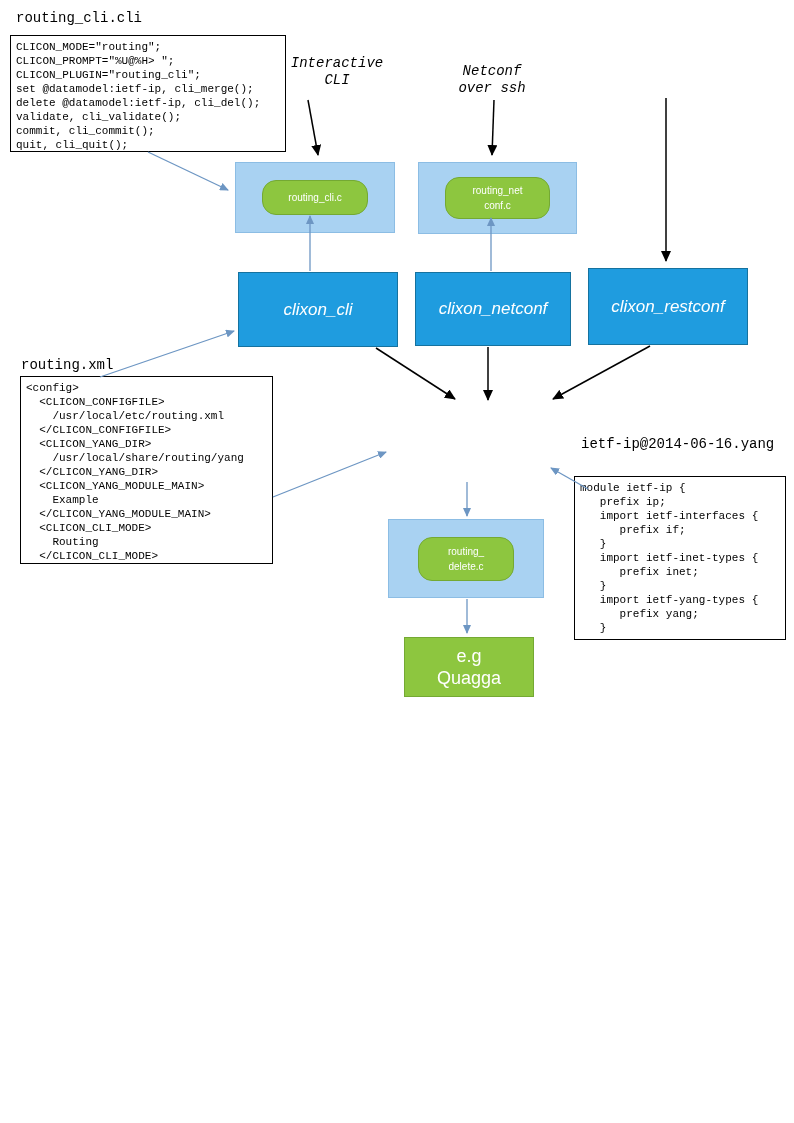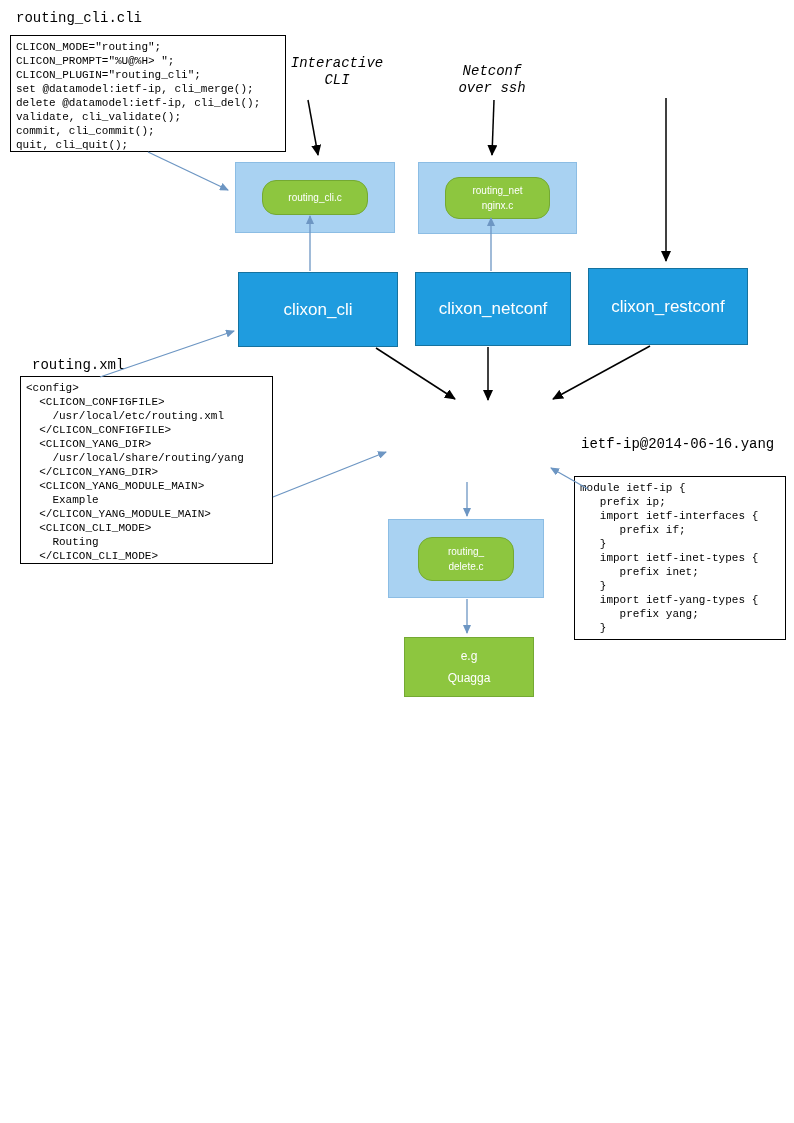--- a/index.html
+++ b/index.html
@@ -24,43 +24,44 @@
     font-size:11px; line-height:14px; white-space:pre;
     padding:4px 5px; overflow:hidden;
   }
   .node {
     display:flex; align-items:center; justify-content:center;
     color:#fff; text-align:center; white-space:pre-line;
   }
   .node.blue {
     background:var(--box-blue); border:1px solid var(--box-blue-border);
     font-size:17px;
+    font-style:italic;
   }
   .node.lightblue {
     background:var(--box-light-blue); border:1px solid var(--box-light-blue-border);
   }
   .node.green {
     background:var(--box-green); border:1px solid var(--box-green-border);
   }
   .plugin { font-size:10px; line-height:15px;border-radius:14px; }
-  .big { font-size:12px; line-height:22px; }
+  .big { font-size:18px; line-height:22px; }
 
   .arrows { position:absolute; left:0; top:0; pointer-events:none; }
   .arrow-black { stroke:var(--arrow-black); stroke-width:1.5; fill:none; }
   .arrow-blue  { stroke:var(--arrow-blue);  stroke-width:1.3; fill:none; }
   .ah-black { fill:var(--arrow-black); }
   .ah-blue  { fill:var(--arrow-blue); }
 </style>
 </head>
 <body>
 
 <div class="canvas">
 
   <div class="abs file-label" style="left:16px; top:10px;">routing_cli.cli</div>
-  <div class="abs file-label" style="left:32px; top:357px;">routing.xml</div>
+  <div class="abs file-label" style="left:21px; top:357px;">routing.xml</div>
   <div class="abs file-label" style="left:581px; top:436px;">ietf-ip@2014-06-16.yang</div>
 
   <div class="abs flow-label" style="left:281px; top:55px; width:112px;">Interactive
 CLI</div>
   <div class="abs flow-label" style="left:444px; top:63px; width:96px;">Netconf
 over ssh</div>
 
   <div class="abs code-box" style="left:10px; top:35px; width:276px; height:117px;">CLICON_MODE="routing";
 CLICON_PROMPT="%U@%H&gt; ";
 CLICON_PLUGIN="routing_cli";
@@ -96,21 +97,21 @@
    }
    import ietf-yang-types {
       prefix yang;
    }</div>
 
   <div class="abs node lightblue" style="left:235px; top:162px; width:160px; height:71px;">
     <div class="node green plugin" style="width:106px; height:35px;">routing_cli.c</div>
   </div>
   <div class="abs node lightblue" style="left:418px; top:162px; width:159px; height:72px;">
     <div class="node green plugin" style="width:105px; height:42px;">routing_net
-nginx.c</div>
+conf.c</div>
   </div>
   <div class="abs node lightblue" style="left:388px; top:519px; width:156px; height:79px;">
     <div class="node green plugin" style="width:96px; height:44px;">routing_
 delete.c</div>
   </div>
 
   <div class="abs node blue" style="left:238px; top:272px; width:160px; height:75px;">clixon_cli</div>
   <div class="abs node blue" style="left:415px; top:272px; width:156px; height:74px;">clixon_netconf</div>
   <div class="abs node blue" style="left:588px; top:268px; width:160px; height:77px;">clixon_restconf</div>
 

